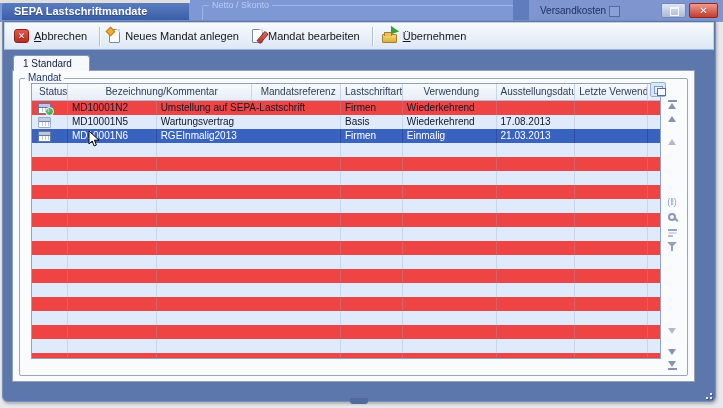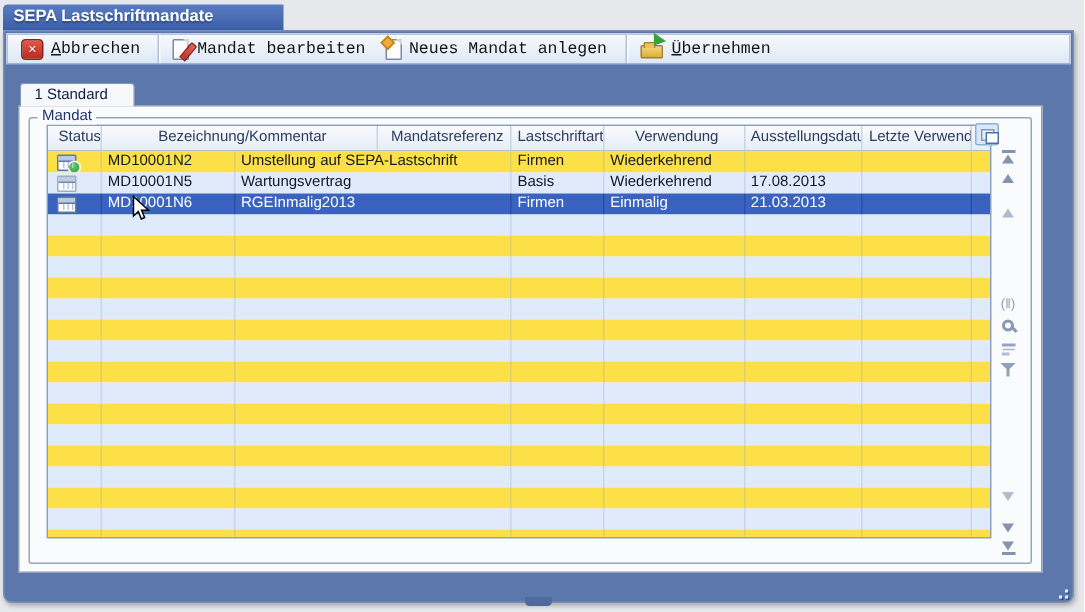--- a/index.html
+++ b/index.html
@@ -20,34 +20,34 @@
 
   .win-btn{position:absolute;top:3px;height:15px;border-radius:2px;box-sizing:border-box;}
   .btn-restore{left:132px;width:25px;background:linear-gradient(#dde6f3,#a9bbda);border:1px solid #7388b4;}
   .btn-restore::after{content:"";position:absolute;left:8px;top:3px;width:7px;height:6px;border:1px solid #f4f7fc;border-top-width:2px;}
   .btn-close{left:160px;width:29px;background:linear-gradient(#ef9a8d,#c23d2f);border:1px solid #93281d;
              color:#fff;font-weight:bold;font-size:10px;text-align:center;line-height:13px;text-shadow:0 1px 1px rgba(0,0,0,.35);}
 
   
   .titlebar{position:absolute;left:2px;top:3px;width:187px;height:17px;border-radius:3px 0 0 0;
             background:linear-gradient(#5a7cc0,#3a5ea8);color:#fff;font-weight:bold;font-size:11px;
-            line-height:17px;padding-left:7px;box-sizing:border-box;text-shadow:0 1px 1px rgba(0,0,0,.3);}
+            line-height:17px;padding-left:12px;box-sizing:border-box;text-shadow:0 1px 1px rgba(0,0,0,.3);}
 
   
   .win{position:absolute;left:2px;top:20px;width:714px;height:382px;background:#5b77ab;
        border-radius:0 0 6px 6px;box-shadow:inset 0 0 0 1px rgba(255,255,255,.18), 1px 2px 3px rgba(0,0,0,.25);}
   .notch{position:absolute;left:348px;bottom:-2px;width:18px;height:6px;background:#51699c;border-radius:0 0 3px 3px;}
   .grip{position:absolute;right:4px;bottom:3px;width:10px;height:10px;}
   .grip i{position:absolute;width:2px;height:2px;background:#e7ecf5;box-shadow:1px 1px 0 #3c5488;}
   .grip i:nth-child(1){right:0;bottom:0;} .grip i:nth-child(2){right:4px;bottom:0;} .grip i:nth-child(3){right:0;bottom:4px;}
 
   
-  .toolbar{position:absolute;left:2px;top:2px;width:710px;height:21px;box-sizing:border-box;
+  .toolbar{position:absolute;left:2px;top:2px;width:710px;height:28px;box-sizing:border-box;
            background:linear-gradient(#f7fafd,#dde8f6);border:1px solid #c3d0e4;border-bottom:1px solid #9fb2d0;
-           display:flex;align-items:center;padding-left:4px;font-family:Liberation Mono, monospace;}
+           display:flex;align-items:center;padding-left:4px;}
   .tb-btn{display:flex;align-items:center;gap:5px;padding:2px 8px 2px 5px;font-size:11px;color:#151515;border-radius:3px;cursor:default;}
   .tb-sep{width:1px;height:19px;background:#b2c0d6;box-shadow:1px 0 0 #fbfcfe;margin:0 4px;}
   .tb-btn u{text-decoration:underline;}
 
   .icon-cancel{position:relative;width:15px;height:14px;border-radius:3px;border:1px solid #8e2018;box-sizing:border-box;
                background:linear-gradient(#e4574a,#b92c20);}
   .icon-cancel::after{content:"✕";position:absolute;left:0;right:0;top:0;bottom:0;color:#fff;font-weight:bold;
                font-size:9px;line-height:12px;text-align:center;text-shadow:0 1px 1px rgba(0,0,0,.4);}
   .page{position:relative;width:11px;height:14px;background:#fff;border:1px solid #7a8aa0;border-radius:1px;box-sizing:border-box;}
   .page::before{content:"";position:absolute;right:-1px;top:-1px;border-style:solid;border-width:0 4px 4px 0;
@@ -68,21 +68,21 @@
        line-height:14px;z-index:3;box-sizing:border-box;}
   .panel{position:absolute;left:12px;top:70px;width:683px;height:312px;background:#fafbfd;border:1px solid #95a0b4;box-sizing:border-box;z-index:2;}
   .groupbox{position:absolute;left:6px;top:7px;width:669px;height:298px;border:1px solid #98a6bb;border-radius:2px;box-sizing:border-box;}
   .group-label{position:absolute;left:12px;top:1px;background:#fafbfd;padding:0 3px;color:#1d3570;font-size:10px;z-index:4;}
 
   
   .grid{position:absolute;left:18px;top:12px;width:630px;height:276px;background:#fff;border:1px solid #8fa0bf;
         box-sizing:border-box;overflow:hidden;}
   .t-head{display:flex;height:16px;background:linear-gradient(#f8fafd,#e7edf7);border-bottom:1px solid #aebfd8;}
   .t-head .cell{color:#2c3c5c;line-height:15px;border-right:1px solid #c8d4e8;text-align:center;}
-  .t-row{display:flex;height:14px;line-height:14px;background:#fde047;}
+  .t-row{display:flex;height:14px;line-height:14px;background:#ef4444;}
   .t-row.alt{background:#dfeafa;}
   .t-row .cell{border-right:1px solid rgba(150,170,200,.30);}
   .t-row.selected{background:#3a63c0;color:#fff;}
   .t-row.selected .cell{border-right:1px solid rgba(10,20,60,.25);}
   .cell{box-sizing:border-box;padding-left:4px;white-space:nowrap;overflow:hidden;font-size:10px;}
   .c-status{width:36px;padding-left:7px;}
   .c-ref{width:89px;} .c-name{width:185px;} .c-art{width:62px;} .c-verw{width:94px;}
   .c-ausst{width:79px;} .c-letzte{width:73px;} .c-iconcol{width:12px;padding-left:0;border-right:none !important;}
   .cell.icon-cell{display:flex;align-items:center;justify-content:flex-start;padding-left:6px;}
 
@@ -116,44 +116,57 @@
       border-left:5px solid transparent;border-right:5px solid transparent;border-top:5px solid #8fa0bb;}
   .filter-ic::after{content:"";position:absolute;left:4px;top:4px;width:2px;height:5px;background:#8fa0bb;}
 
   .cursor{position:absolute;left:88px;top:130px;z-index:9;}
 </style>
 </head>
 <body>
 
 <div class="screen">
 
+  <div class="underlay">
+    <div class="frag-strip"></div>
+    <div class="bg-group">
+      <span class="bg-group-label">Netto / Skonto</span>
+    </div>
+    <div class="bg-divider"></div>
+    <div class="bg-right">
+      <span class="bg-right-label">Versandkosten</span>
+      <span class="bg-square"></span>
+      <span class="win-btn btn-restore"></span>
+      <span class="win-btn btn-close">✕</span>
+    </div>
+  </div>
 
   <div class="titlebar">
     <span>SEPA Lastschriftmandate</span>
   </div>
 
   <div class="win">
 
     <div class="toolbar">
       <div class="tb-btn">
         <span class="icon-cancel"></span>
         <span><span></span><u>A</u><span>bbrechen</span></span>
       </div>
       <div class="tb-sep"></div>
+      <div class="tb-btn">
+        <span class="page">
+            <span class="spark"></span>
+          </span>
+        <span><span></span><u></u><span>Neues Mandat anlegen</span></span>
+      </div>
       <div class="tb-btn">
         <span class="page">
             <span class="pencil"></span>
           </span>
         <span><span></span><u></u><span>Mandat bearbeiten</span></span>
-      </div>
-      <div class="tb-btn">
-        <span class="page">
-            <span class="spark"></span>
-          </span>
-        <span><span></span><u></u><span>Neues Mandat anlegen</span></span>
       </div>
       <div class="tb-sep"></div>
       <div class="tb-btn">
         <span class="icon-apply">
             <span class="folder"></span>
             <span class="apply-arrow"></span>
           </span>
         <span><span></span><u>Ü</u><span>bernehmen</span></span>
       </div>
     </div>

